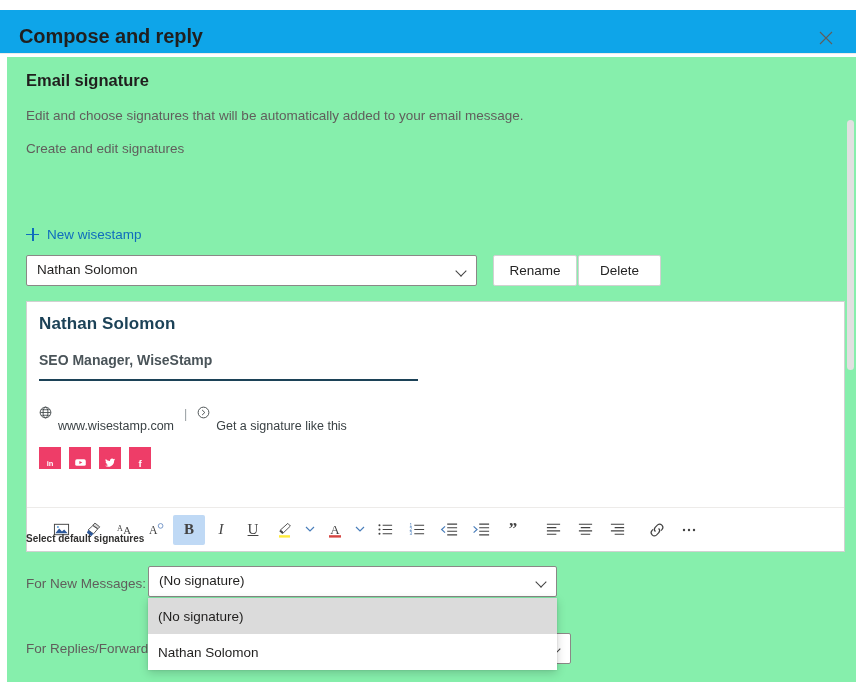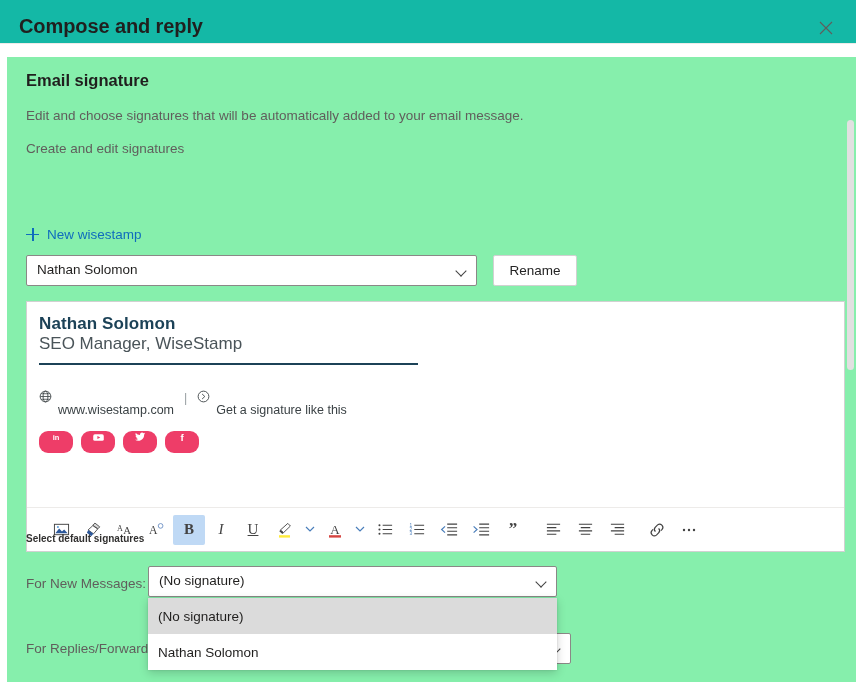--- a/index.html
+++ b/index.html
@@ -12,26 +12,26 @@
     background: #ffffff;
     font-family: "Liberation Sans", sans-serif;
     color: #201f1e;
     overflow: hidden;
     position: relative;
   }
 
   
   .dialog-header {
     position: absolute;
-    left: 0; top: 0;
+    left: 0; top: 10px;
     width: 856px;
     height: 44px;
     border-bottom: 1px solid #edebe9;
     box-sizing: border-box;
-    background: #14b8a6;
+    background: #0ea5e9;
   }
   .dialog-title {
     position: absolute;
     left: 19px;
     top: 15px;
     font-size: 20px;
     font-weight: 600;
     color: #201f1e;
     letter-spacing: -0.1px;
   }
@@ -202,25 +202,25 @@
     right: 12px;
   }
   .sig-name {
     font-size: 17px;
     font-weight: bold;
     color: #1c4257;
     letter-spacing: 0.1px;
     line-height: 20px;
   }
   .sig-role {
-    font-size: 17px;
-    font-weight: normal;
+    font-size: 14px;
+    font-weight: bold;
     color: #4a5459;
     line-height: 18px;
-    margin-top: 1px;
+    margin-top: 17px;
   }
   .sig-rule {
     margin-top: 10px;
     width: 379px;
     height: 2px;
     background: #1c4257;
   }
   .sig-links {
     margin-top: 13px;
     display: flex;
@@ -236,28 +236,27 @@
     margin-top: 25px;
   }
   .globe-icon, .circle-arrow-icon { flex: 0 0 auto; display:block; }
   .sep-pipe { color: #9aa0a3; margin: 0 4px; }
   .social-row {
     margin-top: 14px;
     display: flex;
     gap: 8px;
   }
   .social-btn {
-    width: 34px;
+    width: 22px;
     height: 22px;
     background: #ee3d68;
     display: flex;
-    align-items: flex-start;
+    align-items: flex-end;
     justify-content: center;
     cursor: pointer;
-    border-radius: 9px;
   }
 
   
   .toolbar {
     position: absolute;
     left: 0;
     bottom: 0;
     width: 100%;
     height: 44px;
     border-top: 1px solid #edebe9;
@@ -370,20 +369,21 @@
   <div class="new-sig-link">
     <span class="plus-icon"></span>
     <span class="new-sig-label">New wisestamp</span>
   </div>
 
   <div class="sig-select">
     <span class="sig-select-text">Nathan Solomon</span>
     <span class="chev"></span>
   </div>
   <button class="btn btn-rename">Rename</button>
+  <button class="btn btn-delete">Delete</button>
 
   <div class="editor-box">
     <div class="sig-content">
       <div class="sig-name">Nathan Solomon</div>
       <div class="sig-role">SEO Manager, WiseStamp</div>
       <div class="sig-rule"></div>
       <div class="sig-links">
         <span class="globe-icon">
           <svg width="13" height="13" viewBox="0 0 16 16" aria-hidden="true">
             <circle cx="8" cy="8" r="6.6" fill="none" stroke="#3b4245" stroke-width="1.1"></circle>

